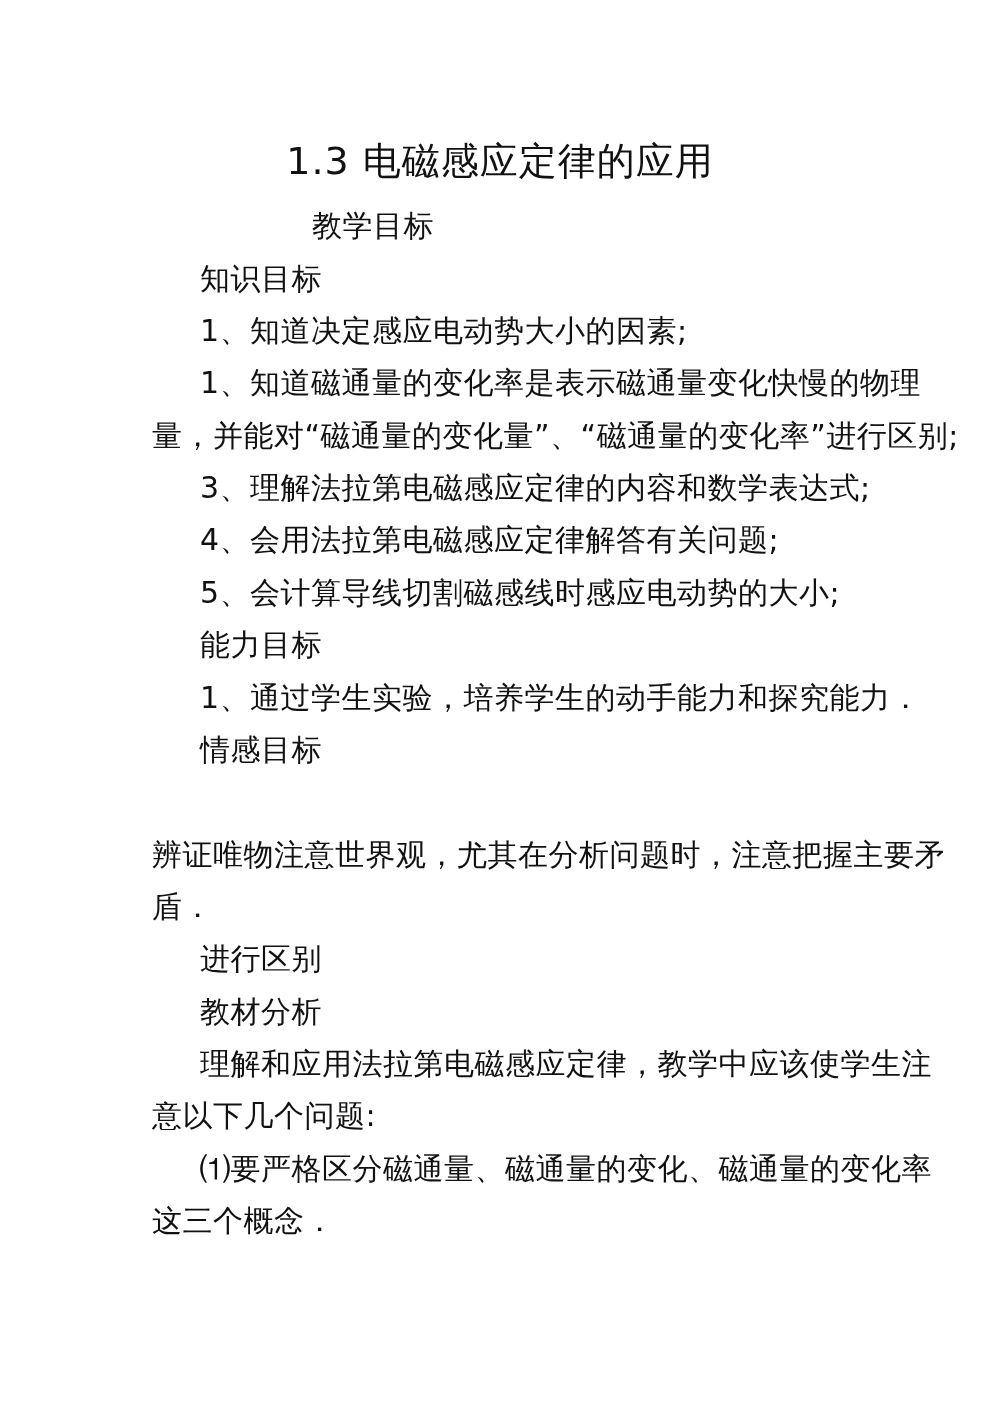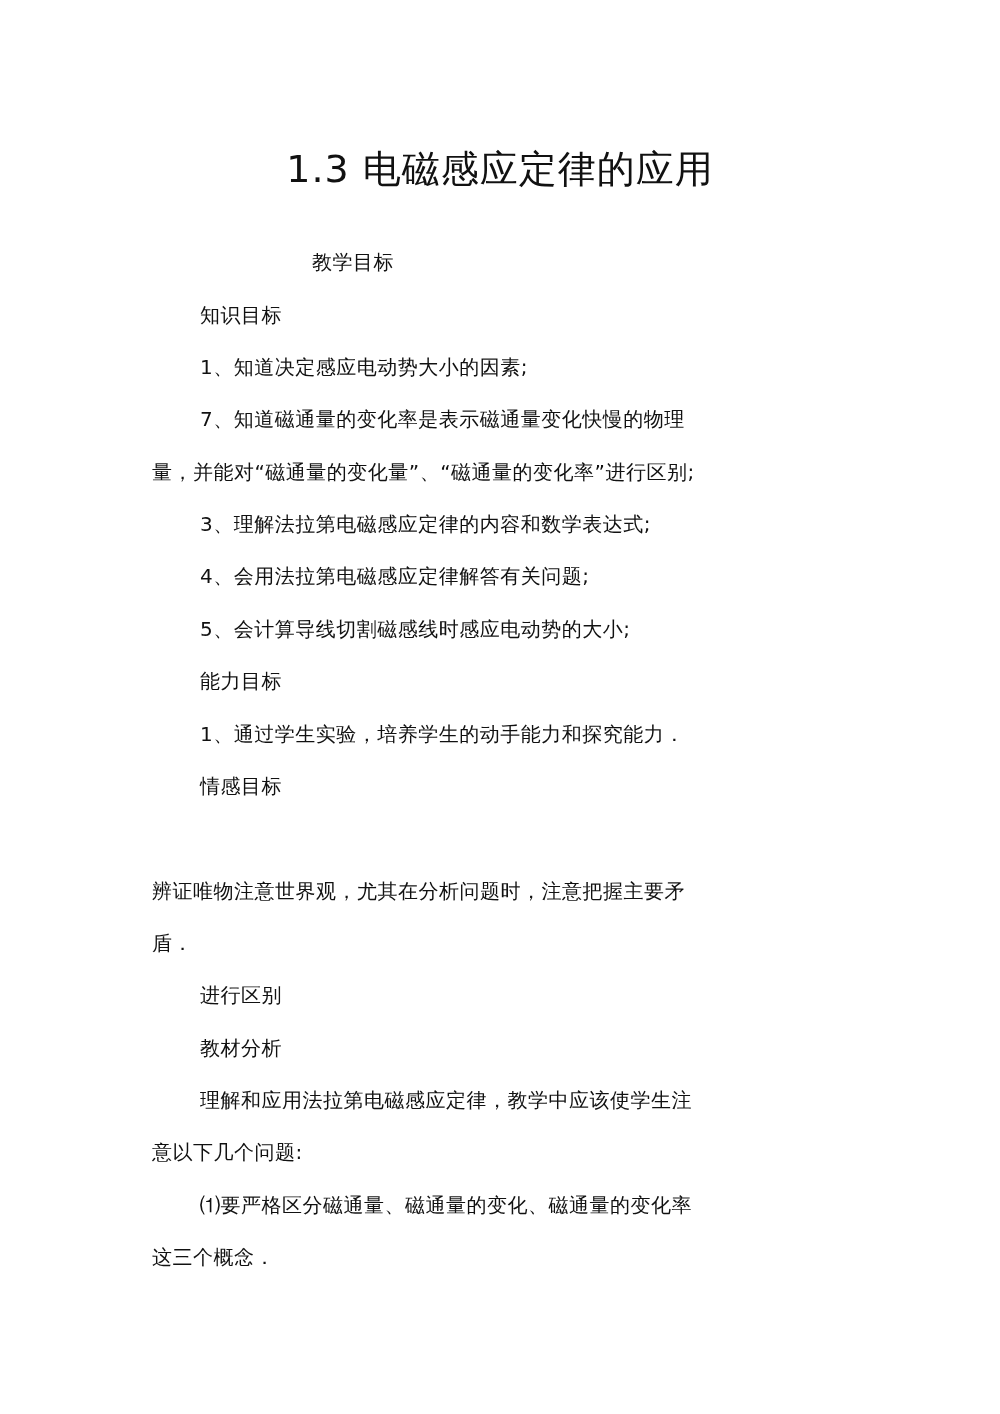--- a/index.html
+++ b/index.html
@@ -1,35 +1,35 @@
 <!DOCTYPE html>
 <html><head>
 <meta charset="utf-8">
 <style>
   html, body { margin: 0; padding: 0; background: #ffffff; }
   body { width: 1000px; height: 1414px; position: relative; overflow: hidden;
          font-family: "DejaVu Sans", "Liberation Sans", sans-serif; color: #111111; }
   .page { position: absolute; left: 0; top: 0; width: 1000px; height: 1414px; background: #fff; }
   .title { position: absolute; left: 0; width: 1000px; top: 136px; text-align: center;
-           font-size: 38px; line-height: 50px; letter-spacing: 1px; margin-top: 8px; }
-  .line { position: absolute; font-size: 20px; line-height: 34px; white-space: nowrap; letter-spacing: 0.5px; margin-top: 36px; }
+           font-size: 38px; line-height: 50px; letter-spacing: 1px; }
+  .line { position: absolute; font-size: 30px; line-height: 34px; white-space: nowrap; letter-spacing: 0.5px; }
   .indent { left: 200px; }
   .flush { left: 152px; }
   .center-h { left: 312px; }
 </style>
 </head>
 <body>
 
 <div class="page">
   <div class="title">1.3 电磁感应定律的应用</div>
 
   <div class="line center-h" style="top:209px">教学目标</div>
   <div class="line indent" style="top:262px">知识目标</div>
   <div class="line indent" style="top:314px">1、知道决定感应电动势大小的因素;</div>
-  <div class="line indent" style="top:366px">7、知道磁通量的变化率是表示磁通量变化快慢的物理</div>
+  <div class="line indent" style="top:366px">1、知道磁通量的变化率是表示磁通量变化快慢的物理</div>
   <div class="line flush" style="top:419px">量，并能对“磁通量的变化量”、“磁通量的变化率”进行区别;</div>
   <div class="line indent" style="top:471px">3、理解法拉第电磁感应定律的内容和数学表达式;</div>
   <div class="line indent" style="top:523px">4、会用法拉第电磁感应定律解答有关问题;</div>
   <div class="line indent" style="top:576px">5、会计算导线切割磁感线时感应电动势的大小;</div>
   <div class="line indent" style="top:628px">能力目标</div>
   <div class="line indent" style="top:681px">1、通过学生实验，培养学生的动手能力和探究能力．</div>
   <div class="line indent" style="top:733px">情感目标</div>
   <div class="line flush" style="top:838px">辨证唯物注意世界观，尤其在分析问题时，注意把握主要矛</div>
   <div class="line flush" style="top:890px">盾．</div>
   <div class="line indent" style="top:942px">进行区别</div>

